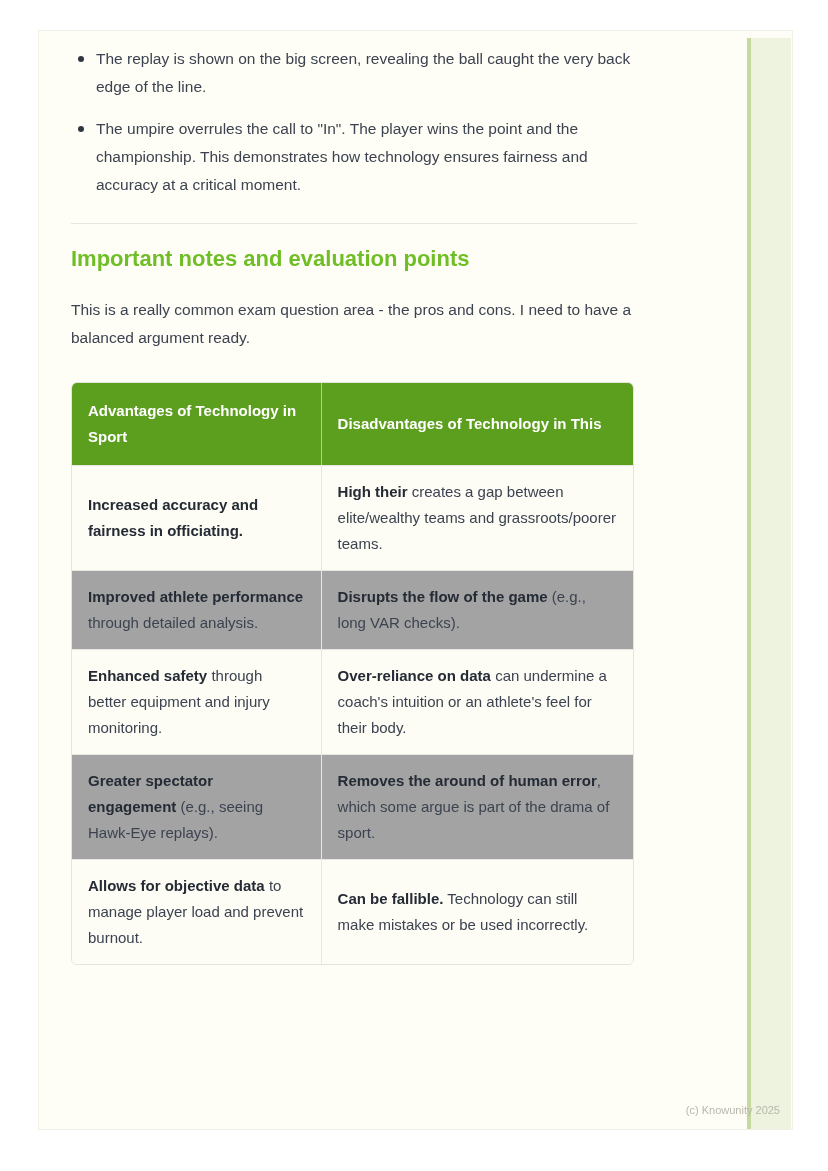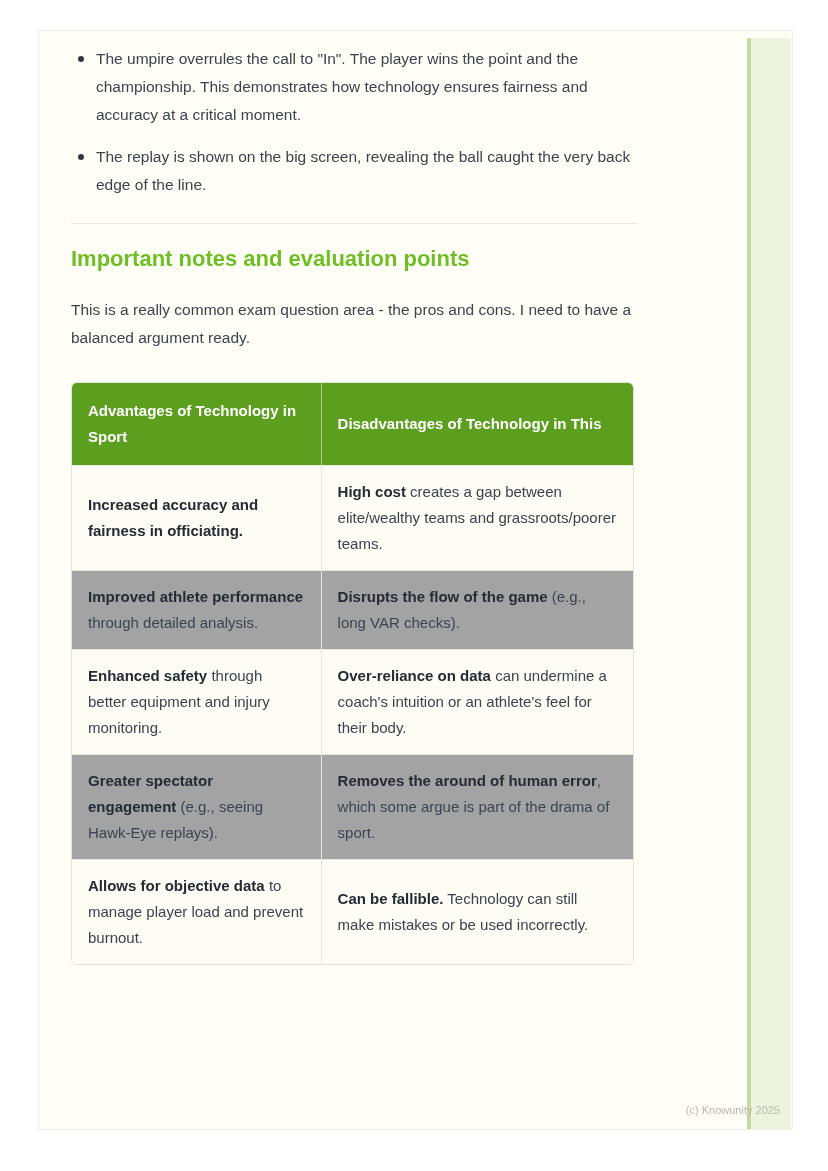--- a/index.html
+++ b/index.html
@@ -118,44 +118,44 @@
 
 <div class="card">
   <div class="accent-band"></div>
   <div class="accent-line"></div>
 
   <div class="content">
 
     <ul class="bullets">
       <li class="bullet">
         <span class="dot"></span>
-        <span>The umpire overrules the call to "In". The player wins the point and the championship. This demonstrates how technology ensures fairness and accuracy at a critical moment.</span>
+        <span>The replay is shown on the big screen, revealing the ball caught the very back edge of the line.</span>
       </li>
       <li class="bullet">
         <span class="dot"></span>
-        <span>The replay is shown on the big screen, revealing the ball caught the very back edge of the line.</span>
+        <span>The umpire overrules the call to "In". The player wins the point and the championship. This demonstrates how technology ensures fairness and accuracy at a critical moment.</span>
       </li>
     </ul>
 
     <hr class="divider">
 
     <h2 class="heading">Important notes and evaluation points</h2>
 
     <p class="intro">This is a really common exam question area - the pros and cons. I need to have a balanced argument ready.</p>
 
     <div class="table">
       <div class="trow thead">
         <div class="tcell c-left">Advantages of Technology in Sport</div>
         <div class="tcell c-right">Disadvantages of Technology in This</div>
       </div>
 
       <div class="tbody" style="display: table-row-group;">
         <div class="trow alt-a">
           <div class="tcell c-left"><span class="b">Increased accuracy and fairness in officiating.</span><span></span></div>
-          <div class="tcell c-right"><span class="b">High cost</span><span> creates a gap between elite/wealthy teams and grassroots/poorer teams.</span></div>
+          <div class="tcell c-right"><span class="b">High their</span><span> creates a gap between elite/wealthy teams and grassroots/poorer teams.</span></div>
         </div>
         <div class="trow alt-b">
           <div class="tcell c-left"><span class="b">Improved athlete performance</span><span> through detailed analysis.</span></div>
           <div class="tcell c-right"><span class="b">Disrupts the flow of the game</span><span> (e.g., long VAR checks).</span></div>
         </div>
         <div class="trow alt-a">
           <div class="tcell c-left"><span class="b">Enhanced safety</span><span> through better equipment and injury monitoring.</span></div>
           <div class="tcell c-right"><span class="b">Over-reliance on data</span><span> can undermine a coach's intuition or an athlete's feel for their body.</span></div>
         </div>
         <div class="trow alt-b">

